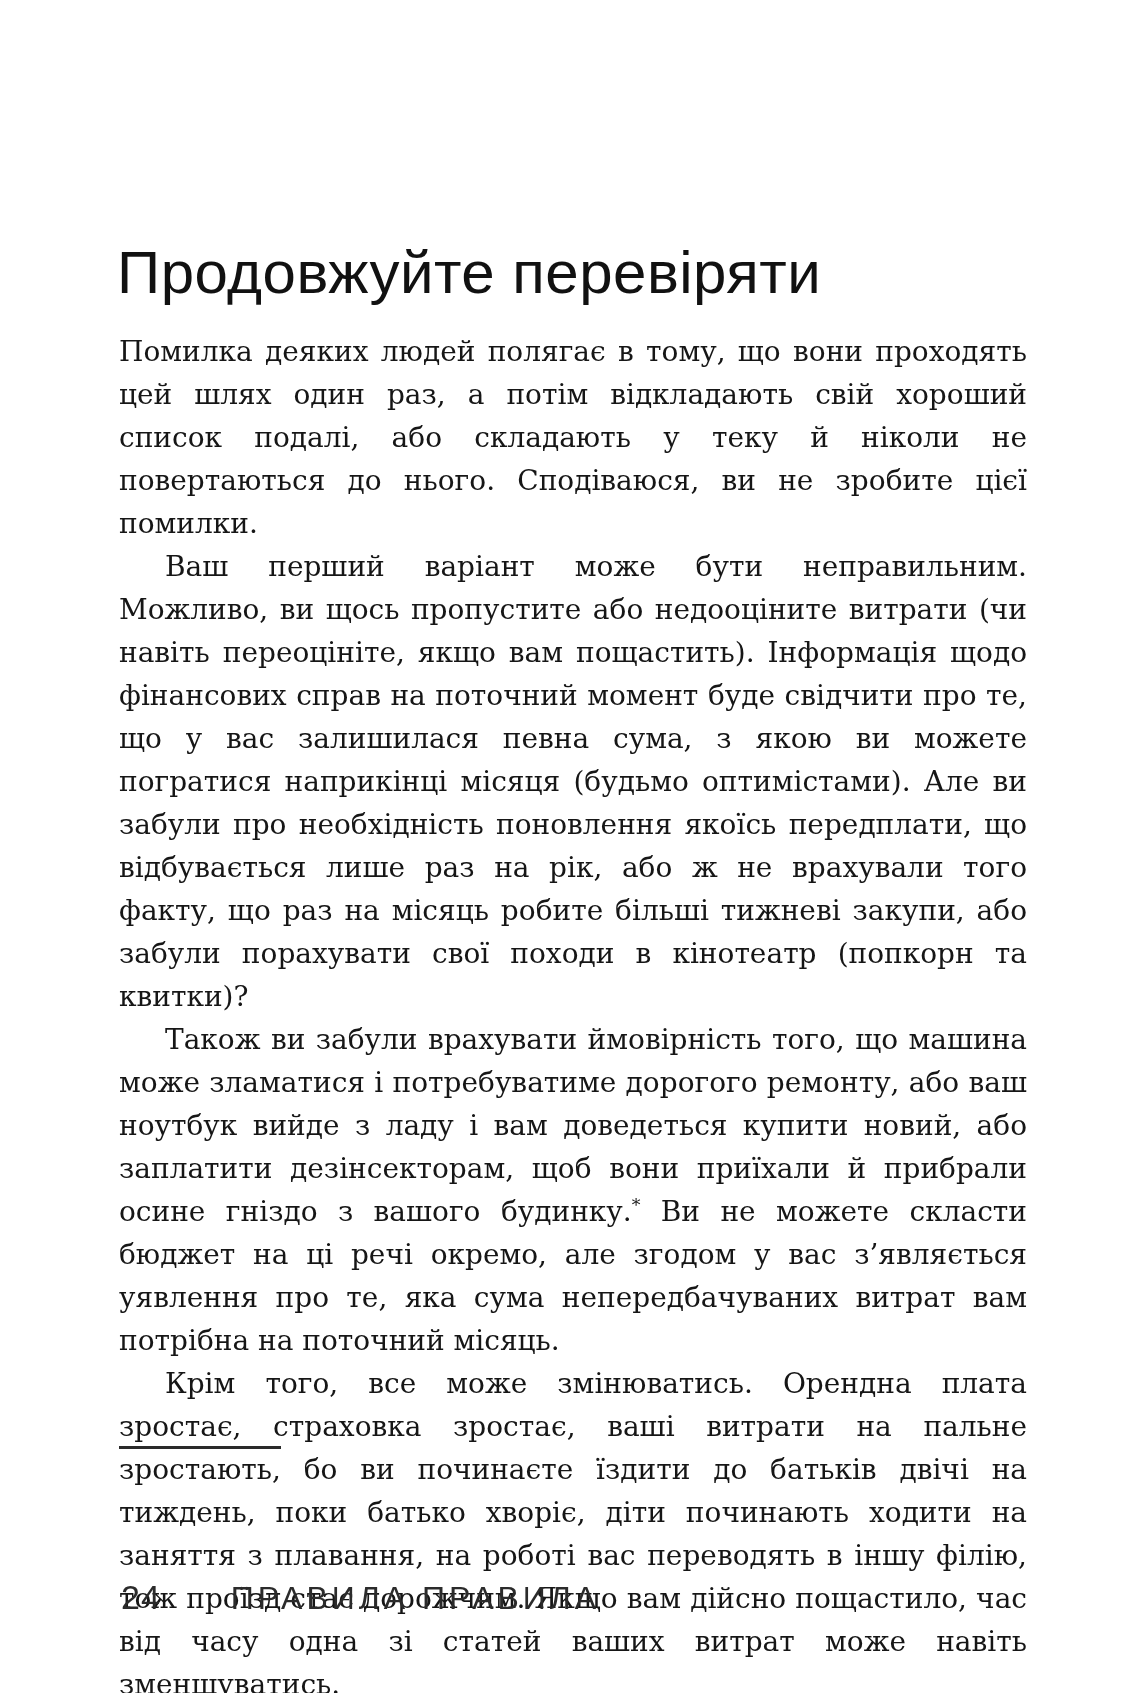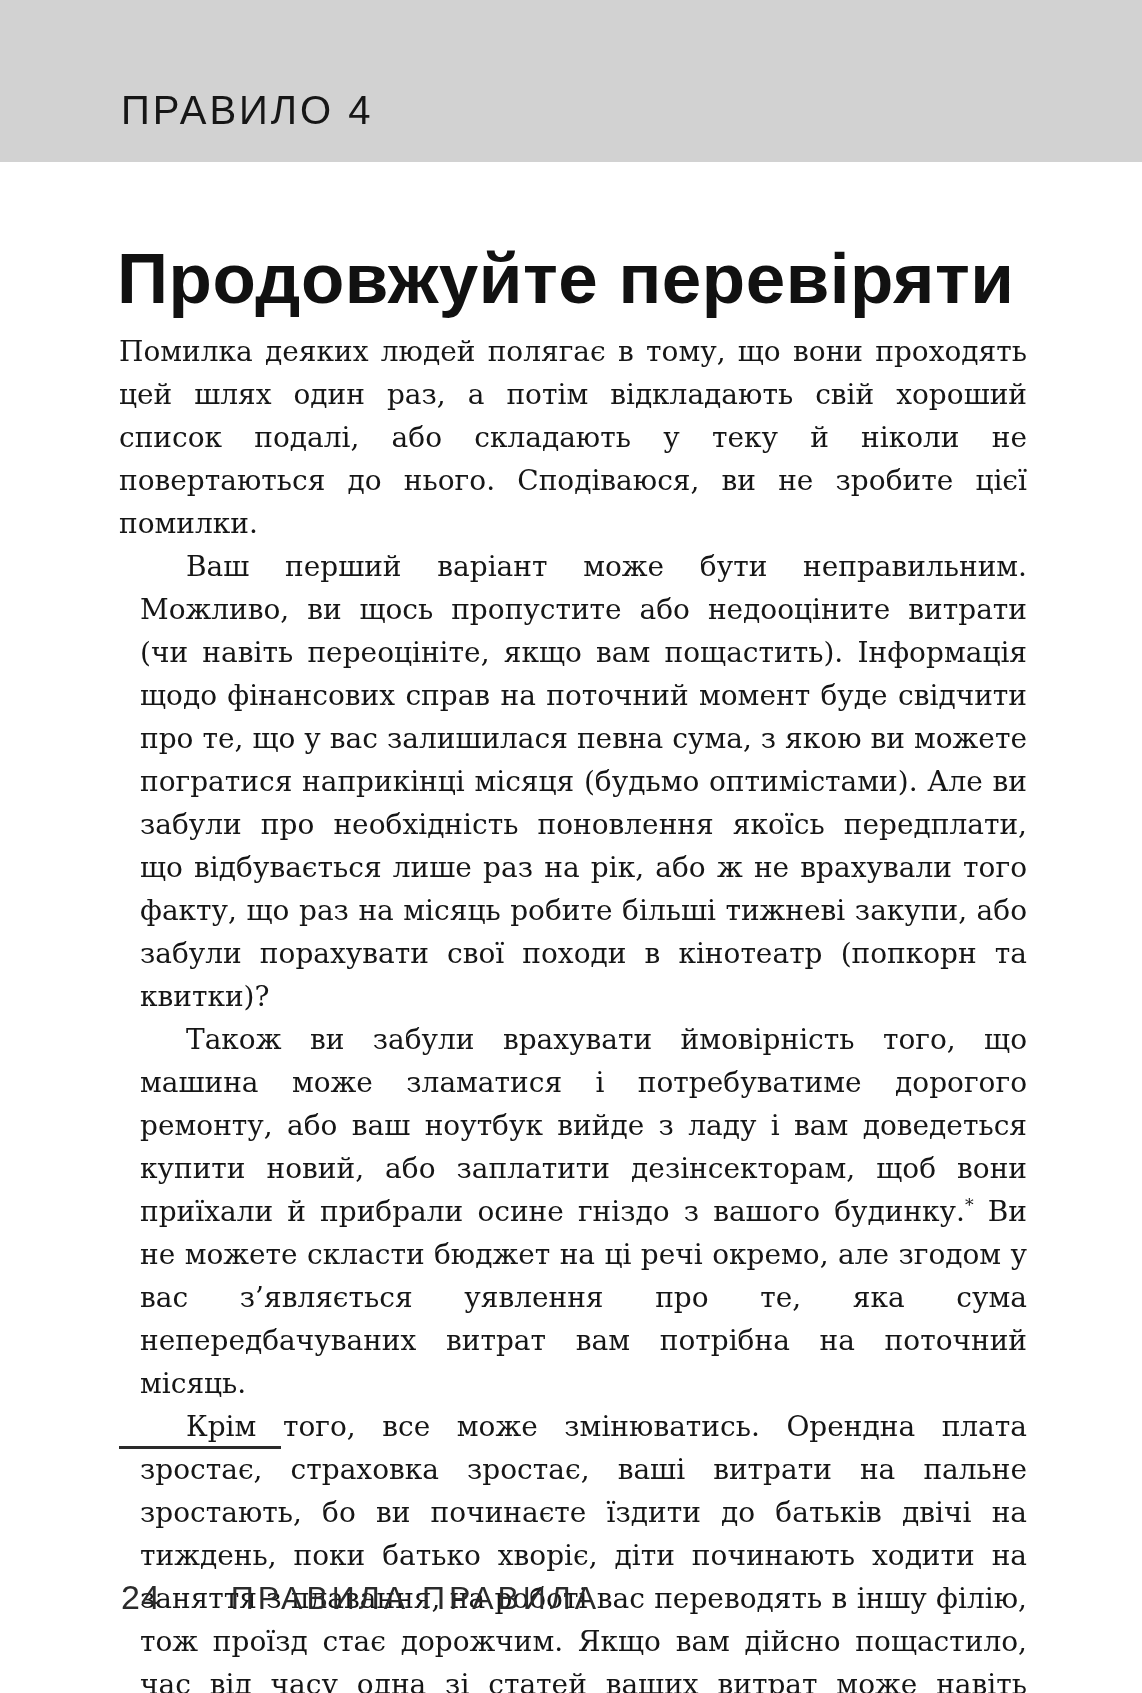--- a/index.html
+++ b/index.html
@@ -38,41 +38,41 @@
     letter-spacing: 3px;
     color: #161616;
     white-space: nowrap;
   }
 
   .chapter-title {
     position: absolute;
     left: 117px;
     top: 202px;
     font-family: "Liberation Sans", sans-serif;
-    font-size: 71px;
-    font-weight: 700;
+    font-size: 60px;
+    font-weight: 400;
     letter-spacing: 0.5px;
     color: #111;
     white-space: nowrap;
     margin-top: 36px;
   }
 
   .body-text {
     position: absolute;
     left: 119px;
     top: 330px;
     width: 908px;
     font-family: "DejaVu Serif", "Liberation Serif", serif;
     font-size: 28px;
     line-height: 43px;
     text-align: justify;
     color: #161616;
   }
   .body-text p { margin: 0; }
-  .body-text p.indent { text-indent: 46px; margin-left: 21px; }
+  .body-text p.indent { text-indent: 46px; }
 
   sup.fn-marker {
     font-size: 0.62em;
     vertical-align: super;
     line-height: 0;
   }
 
   .footnote-rule {
     position: absolute;
     left: 119px;
@@ -111,23 +111,20 @@
     font-size: 32px;
     letter-spacing: 4px;
     font-weight: 400;
   }
 </style>
 </head>
 <body>
 
 <div class="page">
 
-  <div class="chapter-band">
-    <div class="kicker">ПРАВИЛО 4</div>
-  </div>
 
   <h1 class="chapter-title">Продовжуйте перевіряти</h1>
 
   <div class="body-text">
     <p>Помилка деяких людей полягає в тому, що вони проходять цей шлях один раз, а потім відкладають свій хороший список подалі, або складають у теку й ніколи не повертаються до нього. Сподіваюся, ви не зробите цієї помилки.</p>
     <p class="indent">Ваш перший варіант може бути неправильним. Можливо, ви щось пропустите або недооціните витрати (чи навіть переоцініте, якщо вам пощастить). Інформація щодо фінансових справ на поточний момент буде свідчити про те, що у вас залишилася певна сума, з якою ви можете погратися наприкінці місяця (будьмо оптимістами). Але ви забули про необхідність поновлення якоїсь передплати, що відбувається лише раз на рік, або ж не врахували того факту, що раз на місяць робите більші тижневі закупи, або забули порахувати свої походи в кінотеатр (попкорн та квитки)?</p>
     <p class="indent"><span>Також ви забули врахувати ймовірність того, що машина може зламатися і потребуватиме дорогого ремонту, або ваш ноутбук вийде з ладу і вам доведеться купити новий, або заплатити дезінсекторам, щоб вони приїхали й прибрали осине гніздо з вашого будинку.</span><sup class="fn-marker">*</sup><span> Ви не можете скласти бюджет на ці речі окремо, але згодом у вас з’являється уявлення про те, яка сума непередбачуваних витрат вам потрібна на поточний місяць.</span></p>
     <p class="indent">Крім того, все може змінюватись. Орендна плата зростає, страховка зростає, ваші витрати на пальне зростають, бо ви починаєте їздити до батьків двічі на тиждень, поки батько хворіє, діти починають ходити на заняття з плавання, на роботі вас переводять в іншу філію, тож проїзд стає дорожчим. Якщо вам дійсно пощастило, час від часу одна зі статей ваших витрат може навіть зменшуватись.</p>
   </div>
 

